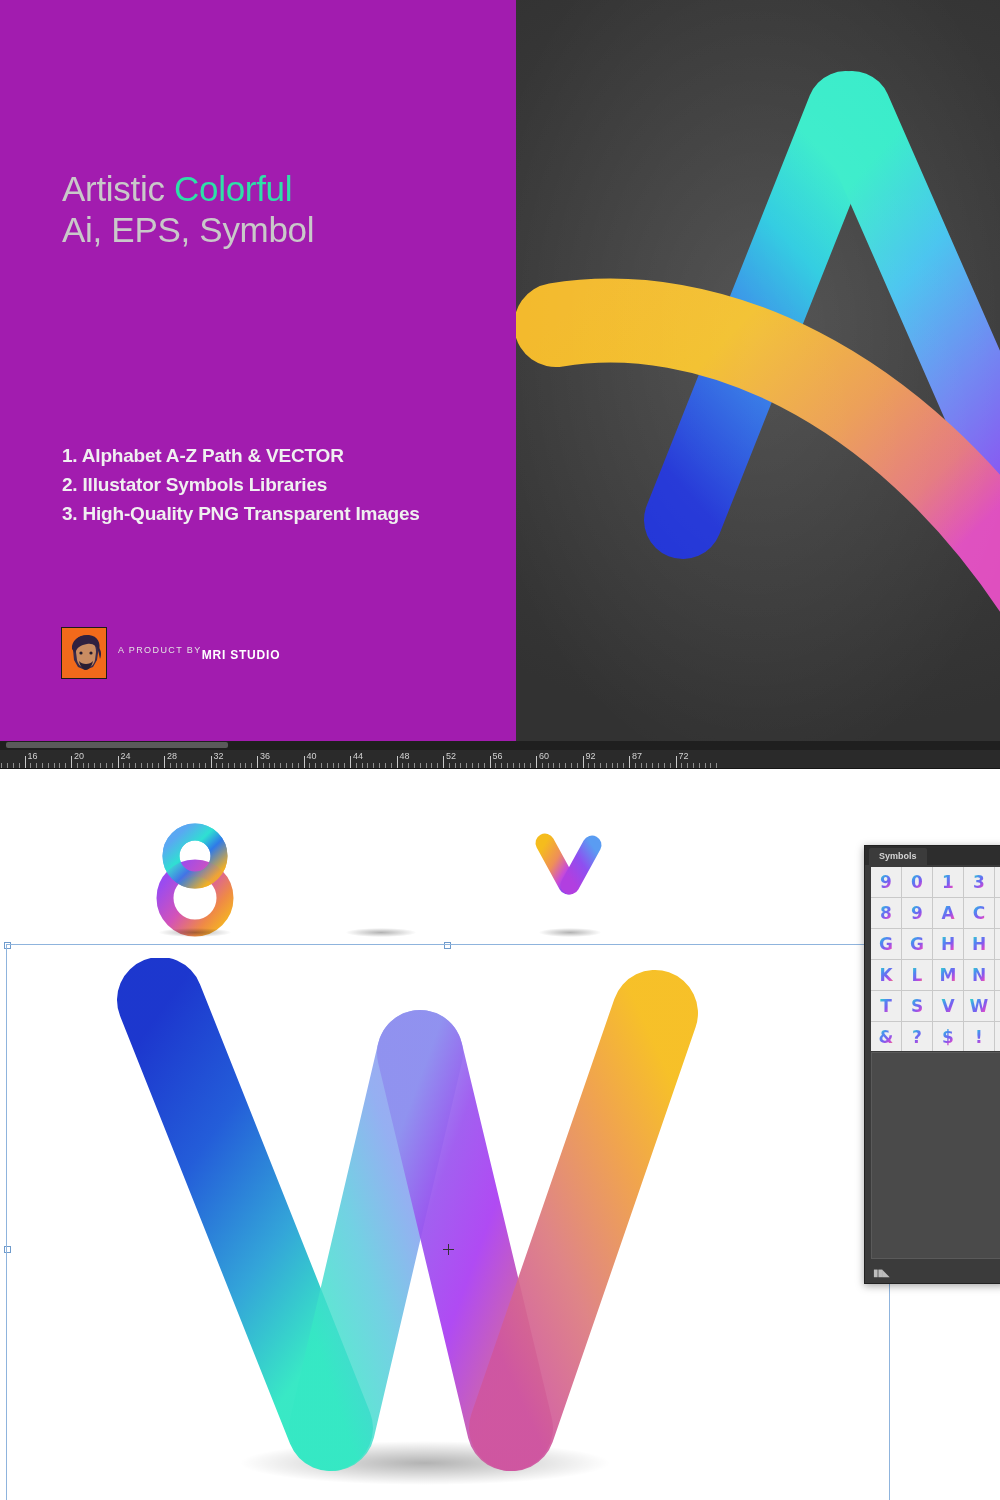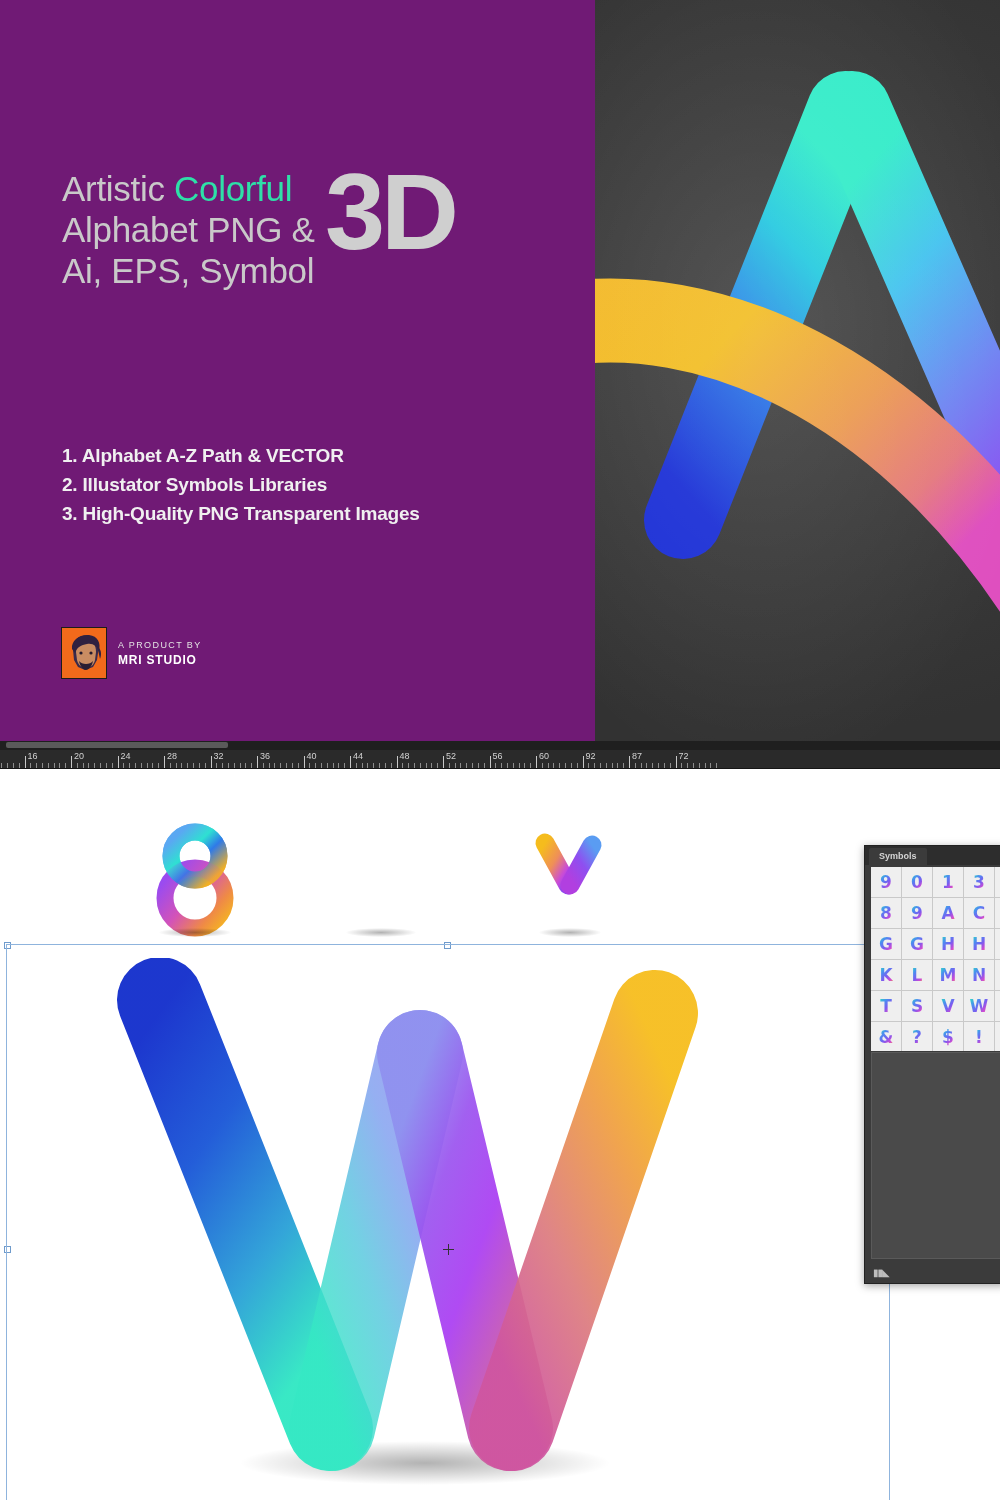--- a/index.html
+++ b/index.html
@@ -7,40 +7,40 @@
     width:1000px;height:1500px;
     background:#ffffff;
     font-family:"Liberation Sans", sans-serif;
     overflow:hidden;
     position:relative;
   }
   #stage{position:relative;width:1000px;height:1500px;overflow:hidden;}
 
   
   .hero{position:absolute;left:0;top:0;width:1000px;height:748px;overflow:hidden;}
-  .hero-left{position:absolute;left:0;top:0;width:595px;height:748px;background:#701a75;z-index:3;}
+  .hero-left{position:absolute;left:0;top:0;width:516px;height:748px;background:#a21caf;z-index:3;}
   .hero-right{position:absolute;left:516px;top:0;width:484px;height:748px;
     background:radial-gradient(ellipse 520px 420px at 58% 42%, #434343 0%, #3b3b3b 45%, #323232 100%);
     overflow:hidden;}
 
   .headline{position:absolute;left:62px;top:168px;width:300px;}
   .hl-line{font-size:35px;line-height:41px;color:#c9c9c9;font-weight:400;letter-spacing:-0.3px;white-space:nowrap;}
   .hl-accent{color:#2ee0a8;}
   .threed{position:absolute;left:325px;top:158px;font-size:108px;line-height:108px;
     font-weight:700;color:#cfcfcf;letter-spacing:-4px;font-family:"Liberation Sans",sans-serif;}
 
   .include-title{position:absolute;left:62px;top:391px;font-family:"Liberation Serif",serif;
     font-weight:700;font-size:36px;line-height:40px;color:#f2f2f2;letter-spacing:-0.5px;}
   .include-list{position:absolute;left:62px;top:441px;}
   .include-list div{font-size:19px;line-height:29px;color:#f0f0f0;font-weight:700;letter-spacing:-0.2px;white-space:nowrap;}
 
   .brand{position:absolute;left:62px;top:628px;display:flex;align-items:center;gap:12px;}
   .brand-mark{width:44px;height:50px;background:#f26a1b;position:relative;overflow:hidden;flex:none;
     box-shadow:0 0 0 1px #1c1c1c;}
-  .brand-txt{display:flex;flex-direction:column;justify-content:flex-end;}
+  .brand-txt{display:flex;flex-direction:row;justify-content:flex-end;}
   .brand-top{font-size:9px;letter-spacing:1.4px;color:#e3e3e3;font-weight:400;}
   .brand-bot{font-size:12px;letter-spacing:0.8px;color:#ffffff;font-weight:700;margin-top:3px;}
 
   
   .tabstrip{position:absolute;left:0;top:741px;width:1000px;height:9px;background:#1f1f1f;z-index:6;}
   .tabstrip .seg{position:absolute;left:6px;top:1px;width:222px;height:6px;background:#5a5a5a;border-radius:2px;}
   .ruler{position:absolute;left:0;top:750px;width:1000px;height:18px;background:#2a2a2a;
     border-bottom:1px solid #151515;z-index:6;overflow:hidden;padding-left:16px;}
   .rtick{position:absolute;bottom:0;width:1px;background:#8d8d8d;}
   .rmaj{height:12px;background:#c9c9c9;}
@@ -120,25 +120,23 @@
 
         <path d="M40 325 C 190 300, 380 380, 520 590" stroke="url(#aBar)" stroke-width="84" stroke-linecap="round" fill="none"></path>
         <rect x="0" y="0" width="484" height="748" fill="url(#aGlow)"></rect>
       </svg>
     </div>
 
     <div class="hero-left">
 
       <div class="headline">
         <div class="hl-line"><span>Artistic </span><span class="hl-accent">Colorful</span></div>
-        <div class="hl-line">Alphabet PNG &amp;</div>
         <div class="hl-line">Ai, EPS, Symbol</div>
       </div>
 
-      <div class="threed">3D</div>
 
       <div class="include-list">
         <div>1. Alphabet A-Z Path &amp;  VECTOR</div>
         <div>2. Illustator Symbols Libraries</div>
         <div>3. High-Quality PNG Transparent Images</div>
       </div>
 
       <div class="brand">
         <div class="brand-mark">
           <svg width="44" height="50" viewBox="0 0 44 50">

